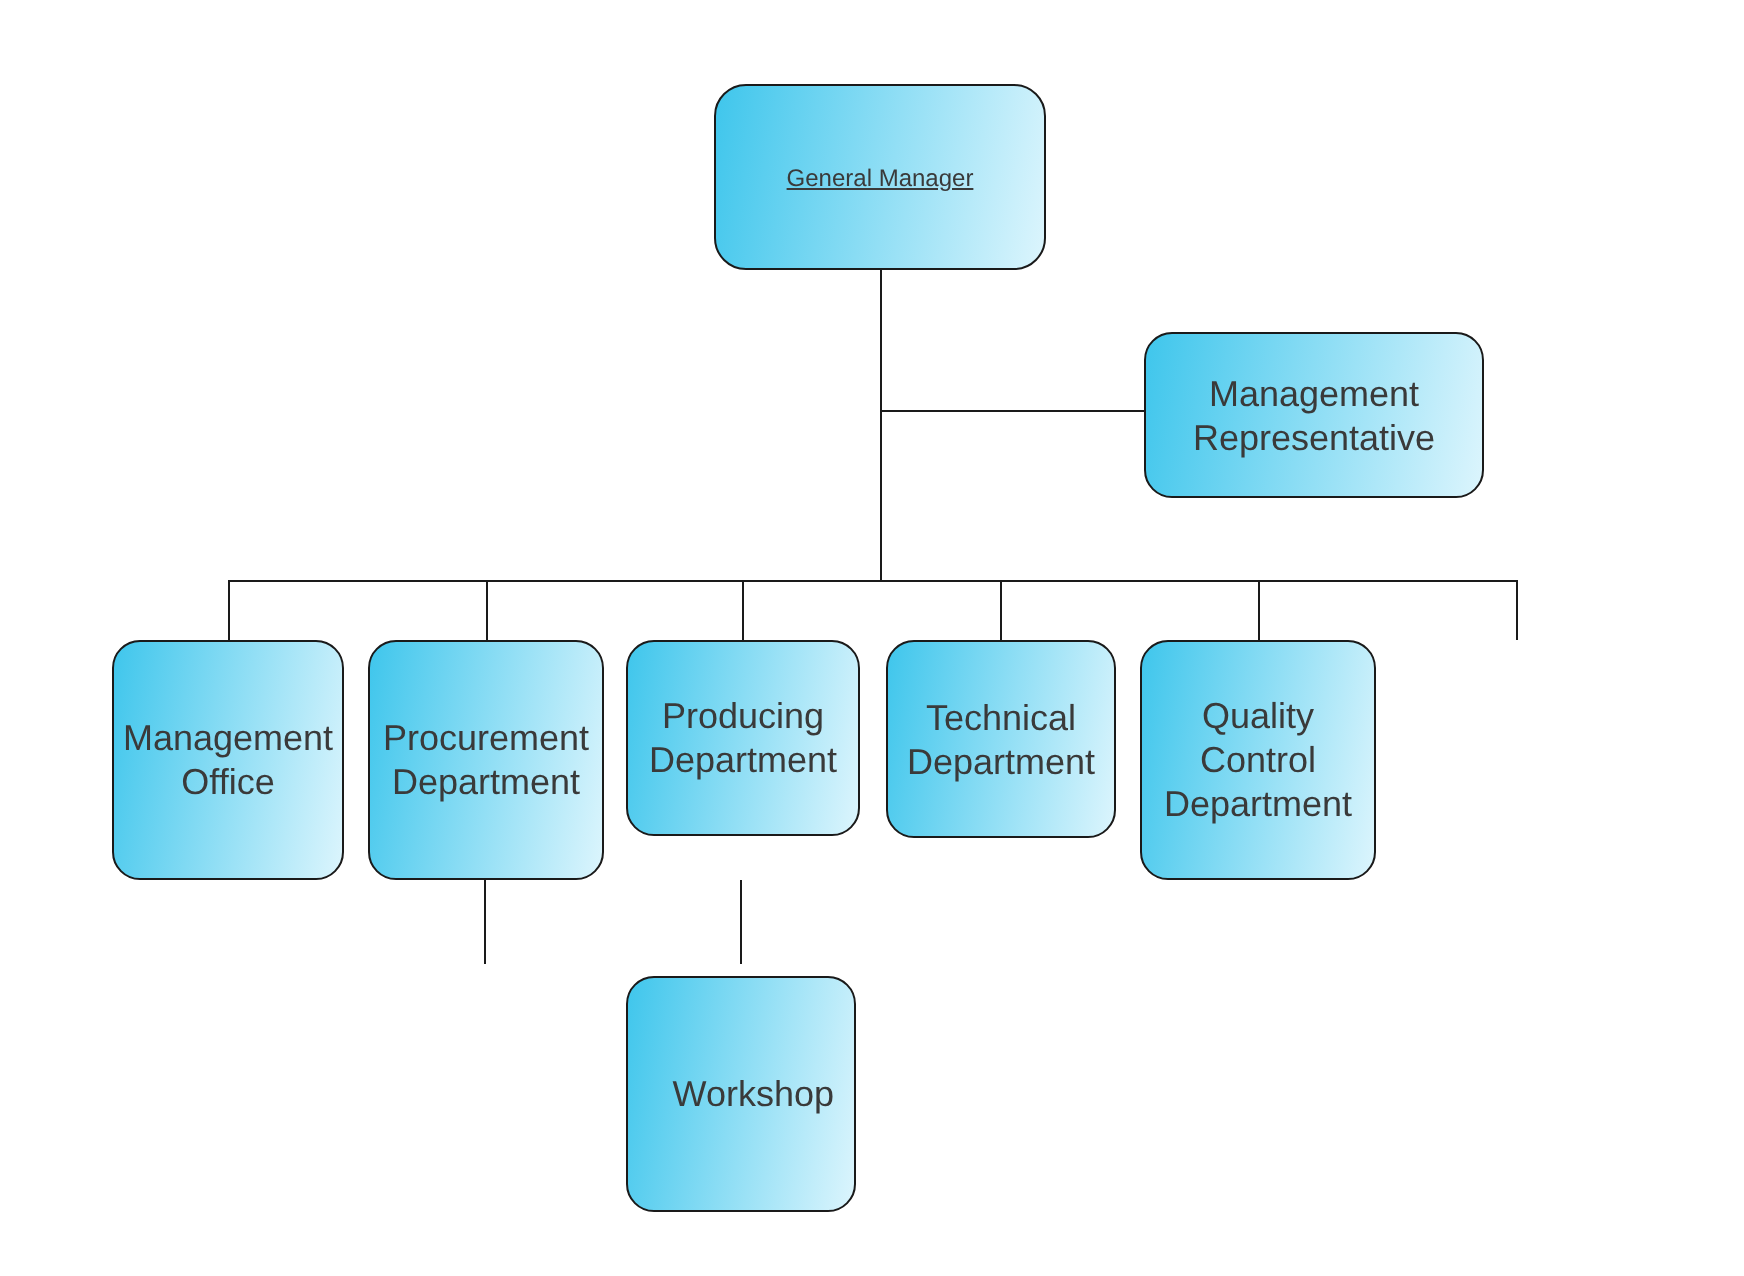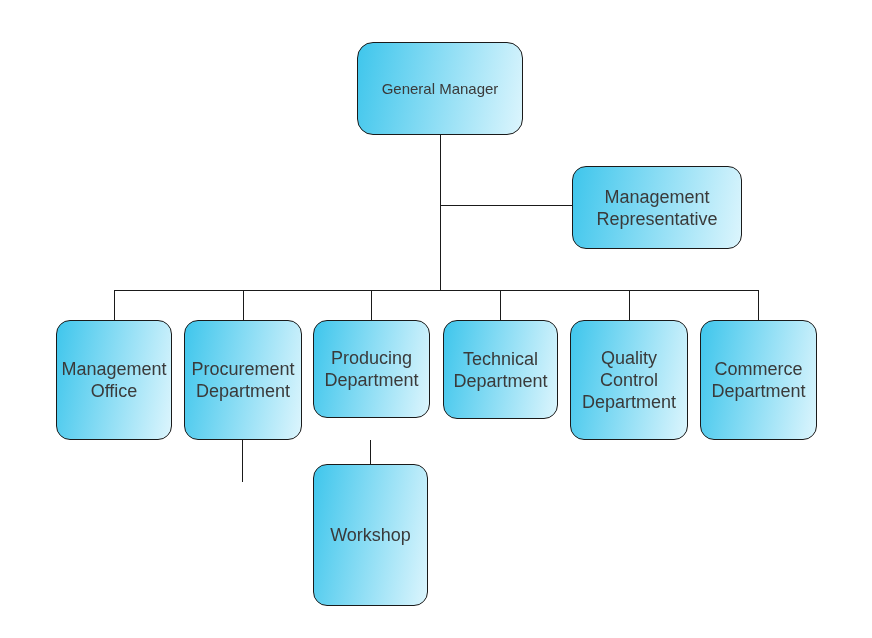--- a/index.html
+++ b/index.html
@@ -29,21 +29,21 @@
     text-align: center;
     background: linear-gradient(100deg, var(--box-gradient-start), var(--box-gradient-end));
     border: 1px solid var(--box-border);
     border-radius: 14px;
     color: var(--text);
     font-size: 18px;
     line-height: 22px;
     padding: 0 10px;
   }
   .node.narrow { padding: 0 12px; }
-  .node.root { border-radius: 16px; font-size: 15px; }
+  .node.root { border-radius: 16px; font-size: 12px; text-decoration: underline; }
   .line {
     position: absolute;
     background: var(--connector);
   }
   .line.v { width: 1px; }
   .line.h { height: 1px; }
 </style>
 </head>
 <body>
 
@@ -84,22 +84,19 @@
   </div>
 
   <div class="node" style="left:443px; top:320px; width:115px; height:99px;">
     <span>Technical Department</span>
   </div>
 
   <div class="node narrow" style="left:570px; top:320px; width:118px; height:120px;">
     <span>Quality Control Department</span>
   </div>
 
-  <div class="node" style="left:700px; top:320px; width:117px; height:120px;">
-    <span>Commerce Department</span>
-  </div>
 
 
-  <div class="node" style="left:313px; top:464px; width:115px; height:142px;">
+  <div class="node" style="left:313px; top:488px; width:115px; height:118px;justify-content:flex-end;">
     <span>Workshop</span>
   </div>
 
 </div>
 
 </body></html>

